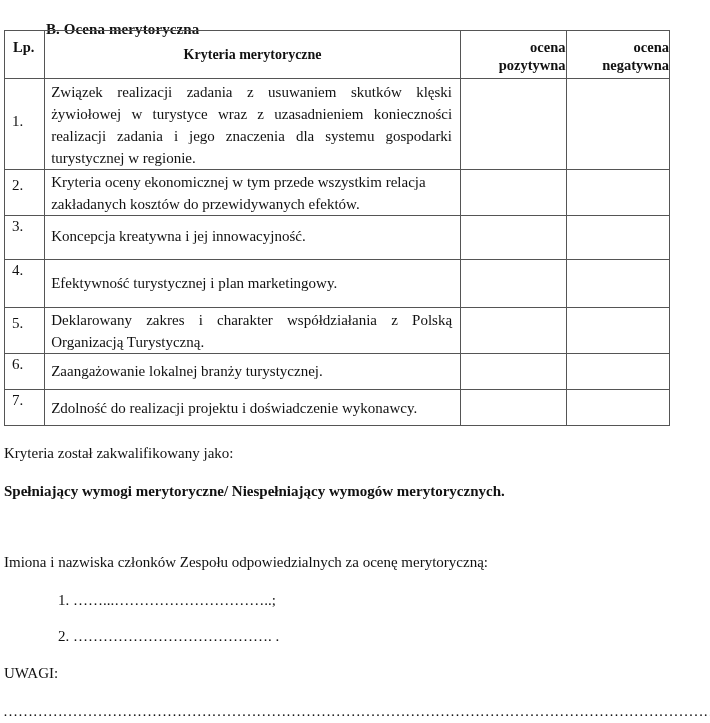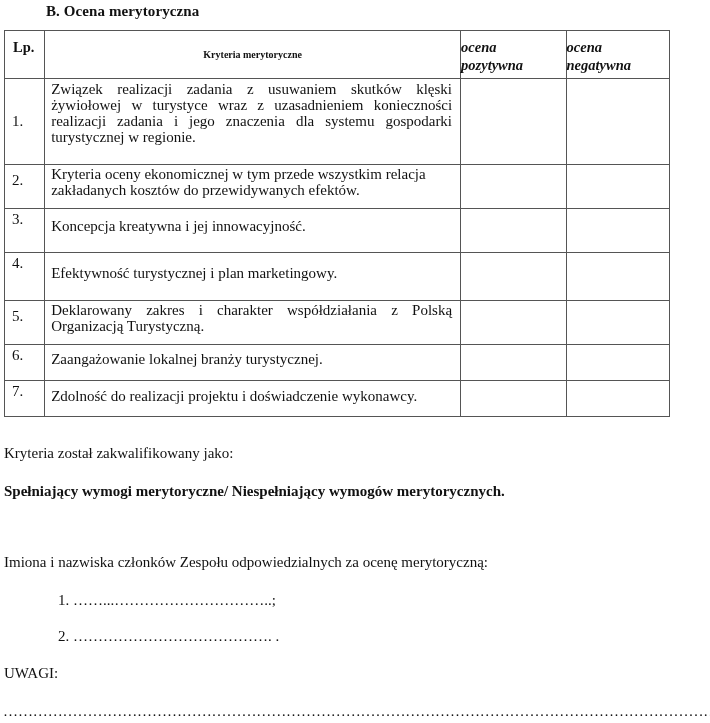--- a/index.html
+++ b/index.html
@@ -11,21 +11,21 @@
       width: 710px;
       height: 723px;
       position: relative;
       overflow: hidden;
       font-family: "Liberation Serif", serif;
       color: #111111;
     }
     .section-title {
       position: absolute;
       left: 46px;
-      top: 3px;
+      top: 21px;
       font-size: 15px;
       font-weight: bold;
       letter-spacing: 0.1px;
     }
     table.criteria {
       position: absolute;
       left: 4px;
       top: 30px;
       width: 666px;
       border-collapse: collapse;
@@ -46,38 +46,37 @@
       font-size: 14.5px;
       line-height: 18px;
     }
     th.h-lp {
       text-align: left;
       padding: 7px 0 0 8px !important;
     }
     th.h-crit {
       text-align: center;
       vertical-align: middle !important;
-      font-size: 10px;
+      font-size: 14px;
     }
     th.h-pos, th.h-neg {
-      text-align: left;
+      text-align: right;
       vertical-align: middle !important;
       padding-top: 2px !important;
-      font-style: italic;
     }
     tr.head-row { height: 48px; }
     td.lp {
       padding-left: 7px !important;
       font-size: 15px;
       line-height: 21px;
     }
     td.crit {
       padding: 0 8px 0 6px !important;
       text-align: justify;
-      line-height: 16px;
+      line-height: 22px;
       font-size: 15px;
     }
     .row-1 { height: 86px; }
     .row-1 td.lp { padding-top: 32px !important; }
     .row-1 td.crit { padding-top: 2px !important; }
     .row-2 { height: 44px; }
     .row-2 td.lp { padding-top: 5px !important; }
     .row-2 td.crit { padding-top: 1px !important; }
     .row-short { height: 44px; }
     .row-short td.lp { padding-top: 1px !important; line-height: 18px; }

